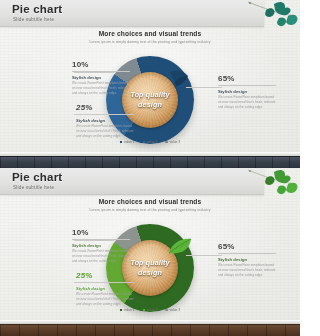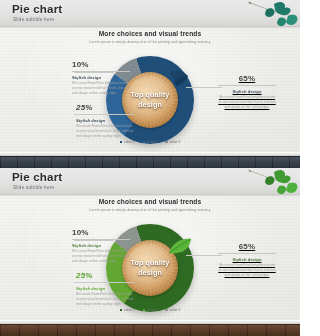--- a/index.html
+++ b/index.html
@@ -17,21 +17,21 @@
       repeating-linear-gradient(90deg, rgba(0,0,0,0.012) 0px, rgba(0,0,0,0.012) 1px, rgba(255,255,255,0) 1px, rgba(255,255,255,0) 4px),
       linear-gradient(160deg,#f7f7f5 0%,#efefec 45%,#e9e9e6 100%);
   }
   .wall:after{
     content:"";position:absolute;left:0;top:0;right:0;bottom:0;
     background:radial-gradient(ellipse at 50% 45%, rgba(255,255,255,0.55) 0%, rgba(255,255,255,0) 62%);
   }
 
   
   .header{
-    position:absolute;left:0;top:0;width:300px;height:26px;
+    position:absolute;left:0;top:0;width:264px;height:26px;
     background:linear-gradient(180deg,#eaeaea 0%,#e2e2e1 55%,#d6d6d4 100%);
     border-bottom:1px solid #c9c9c7;
     box-shadow:0 1px 2px rgba(0,0,0,0.08);
     z-index:6;
   }
   .header .htitle{
     position:absolute;left:12px;top:3px;
     font-size:11.5px;font-weight:bold;color:#2c2c2c;letter-spacing:.2px;
     text-shadow:0 1px 0 rgba(255,255,255,.6);
   }
@@ -71,35 +71,35 @@
     opacity:.55;
   }
   .hole:after{
     content:"";position:absolute;left:4px;top:4px;right:4px;bottom:4px;border-radius:50%;
     background:radial-gradient(circle at 45% 40%, rgba(255,236,205,.55) 0%, rgba(200,140,70,0) 70%);
   }
   .holetext{
     position:absolute;left:0;top:0;right:0;bottom:0;display:flex;
     flex-direction:column;align-items:center;justify-content:center;
     font-size:7.2px;font-weight:bold;color:#ffffff;line-height:1.35;
-    text-shadow:0 1px 2px rgba(60,30,0,.85);z-index:3;letter-spacing:.1px;
+    text-shadow:0 1px 2px rgba(60,30,0,.85);z-index:3;letter-spacing:.1px;font-style:italic;
   }
 
   
   .ribbon{position:absolute;right:4px;top:13px;width:22px;height:18px;z-index:4;}
   
   .leaf{position:absolute;right:2px;top:14px;width:24px;height:18px;z-index:4;}
 
   
   .callout{position:absolute;width:58px;margin-left:22px;}
   .callout .pct{font-size:8px;font-weight:bold;color:#474747;letter-spacing:.2px;}
   .callout .rule{height:1px;background:#c5c5c3;margin:2px 0 2.5px 0;}
   .callout .sub{font-size:4.1px;font-weight:bold;color:#3c4a57;margin-bottom:1.5px;letter-spacing:.1px;}
   .callout .body{font-size:3.1px;color:#9a9a9a;line-height:1.55;letter-spacing:.05px;}
-  .callout.right{text-align:center;text-decoration:underline;}
+  .callout.right{text-align:left;}
 
   .c10{left:50px;top:60px;}
   .c25{left:54px;top:103px;font-style:italic;}
   .c65{left:196px;top:74px;}
 
   
   .conn{position:absolute;background:#c8c8c6;height:1px;z-index:2;}
 
   
   .legend{position:absolute;left:0;right:0;top:140px;display:flex;

